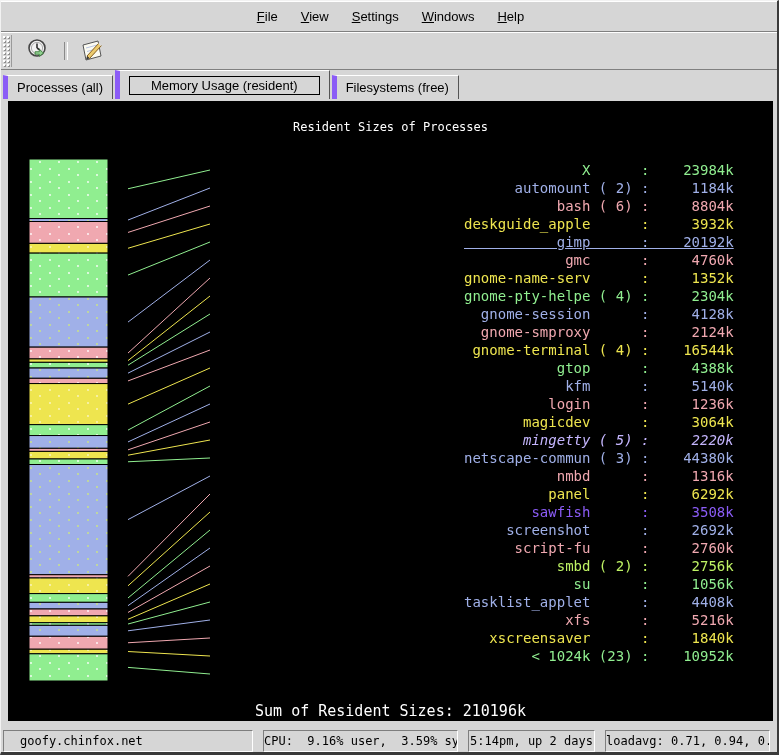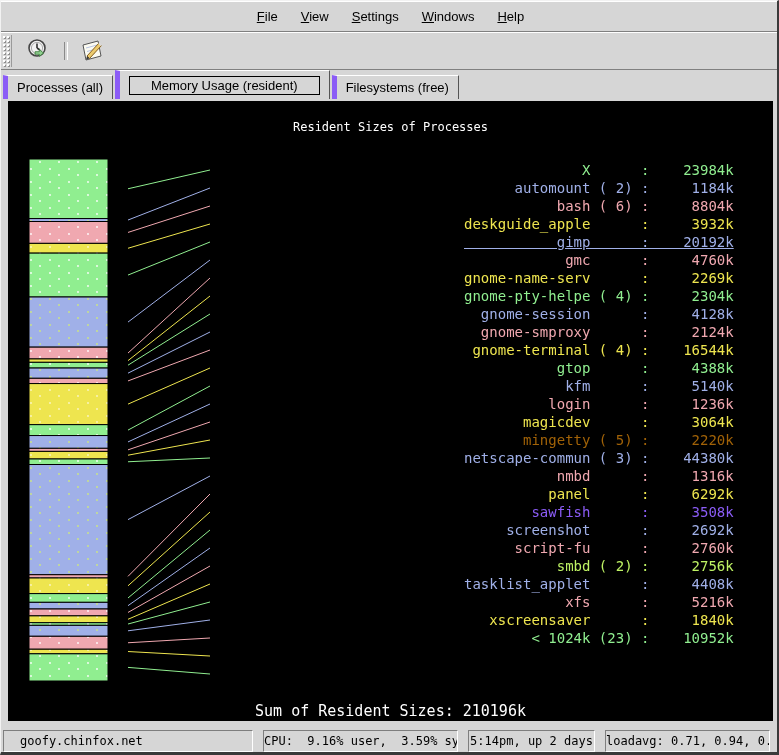--- a/index.html
+++ b/index.html
@@ -189,37 +189,38 @@
           <line x1="120" y1="550.52" x2="202" y2="555" stroke="#EEE54F" stroke-width="1"></line>
           <line x1="120" y1="566.40" x2="202" y2="573" stroke="#90EE90" stroke-width="1"></line>
         </svg>
       <div id="proc-list">
           <div class="proc-row" style="color: rgb(144, 238, 144);">              X      :    23984k</div>
           <div class="proc-row" style="color: rgb(160, 176, 232);">      automount ( 2) :     1184k</div>
           <div class="proc-row" style="color: rgb(240, 168, 176);">           bash ( 6) :     8804k</div>
           <div class="proc-row" style="color: rgb(238, 229, 79);">deskguide_apple      :     3932k</div>
           <div class="proc-row" style="color: rgb(160, 176, 232); text-decoration: underline;">           gimp      :    20192k</div>
           <div class="proc-row" style="color: rgb(240, 168, 176);">            gmc      :     4760k</div>
-          <div class="proc-row" style="color: rgb(238, 229, 79);">gnome-name-serv      :     2269k</div>
+          <div class="proc-row" style="color: rgb(238, 229, 79);">gnome-name-serv      :     1352k</div>
           <div class="proc-row" style="color: rgb(144, 238, 144);">gnome-pty-helpe ( 4) :     2304k</div>
           <div class="proc-row" style="color: rgb(160, 176, 232);">  gnome-session      :     4128k</div>
           <div class="proc-row" style="color: rgb(240, 168, 176);">  gnome-smproxy      :     2124k</div>
           <div class="proc-row" style="color: rgb(238, 229, 79);"> gnome-terminal ( 4) :    16544k</div>
           <div class="proc-row" style="color: rgb(144, 238, 144);">           gtop      :     4388k</div>
           <div class="proc-row" style="color: rgb(160, 176, 232);">            kfm      :     5140k</div>
           <div class="proc-row" style="color: rgb(240, 168, 176);">          login      :     1236k</div>
           <div class="proc-row" style="color: rgb(238, 229, 79);">       magicdev      :     3064k</div>
-          <div class="proc-row" style="color: #a16207;">       mingetty ( 5) :     2220k</div>
+          <div class="proc-row" style="color: #c4b5fd; font-style: italic;">       mingetty ( 5) :     2220k</div>
           <div class="proc-row" style="color: rgb(160, 176, 232);">netscape-commun ( 3) :    44380k</div>
           <div class="proc-row" style="color: rgb(240, 168, 176);">           nmbd      :     1316k</div>
           <div class="proc-row" style="color: rgb(238, 229, 79);">          panel      :     6292k</div>
           <div class="proc-row" style="color: #8b5cf6;">        sawfish      :     3508k</div>
           <div class="proc-row" style="color: rgb(160, 176, 232);">     screenshot      :     2692k</div>
           <div class="proc-row" style="color: rgb(240, 168, 176);">      script-fu      :     2760k</div>
           <div class="proc-row" style="color: #bef264;">           smbd ( 2) :     2756k</div>
+          <div class="proc-row" style="color: rgb(144, 238, 144);">             su      :     1056k</div>
           <div class="proc-row" style="color: rgb(160, 176, 232);">tasklist_applet      :     4408k</div>
           <div class="proc-row" style="color: rgb(240, 168, 176);">            xfs      :     5216k</div>
           <div class="proc-row" style="color: rgb(238, 229, 79);">   xscreensaver      :     1840k</div>
           <div class="proc-row" style="color: rgb(144, 238, 144);">        &lt; 1024k (23) :    10952k</div>
         </div>
       <div class="sum-line">Sum of Resident Sizes: 210196k</div>
     </div>
   </div>
 
   <div class="statusbar">

